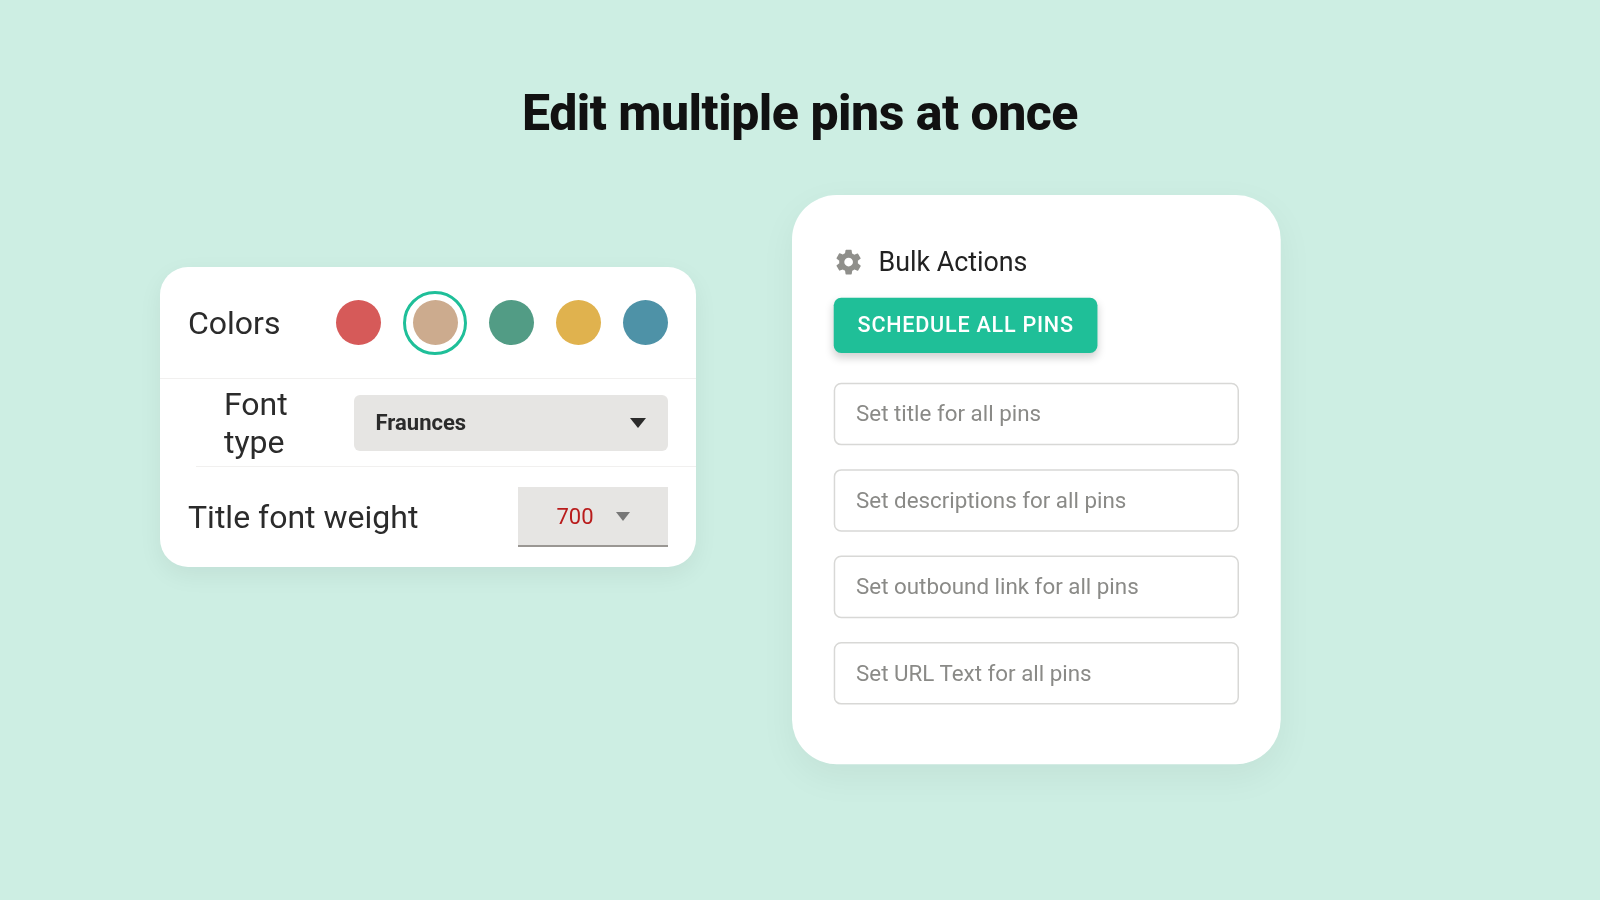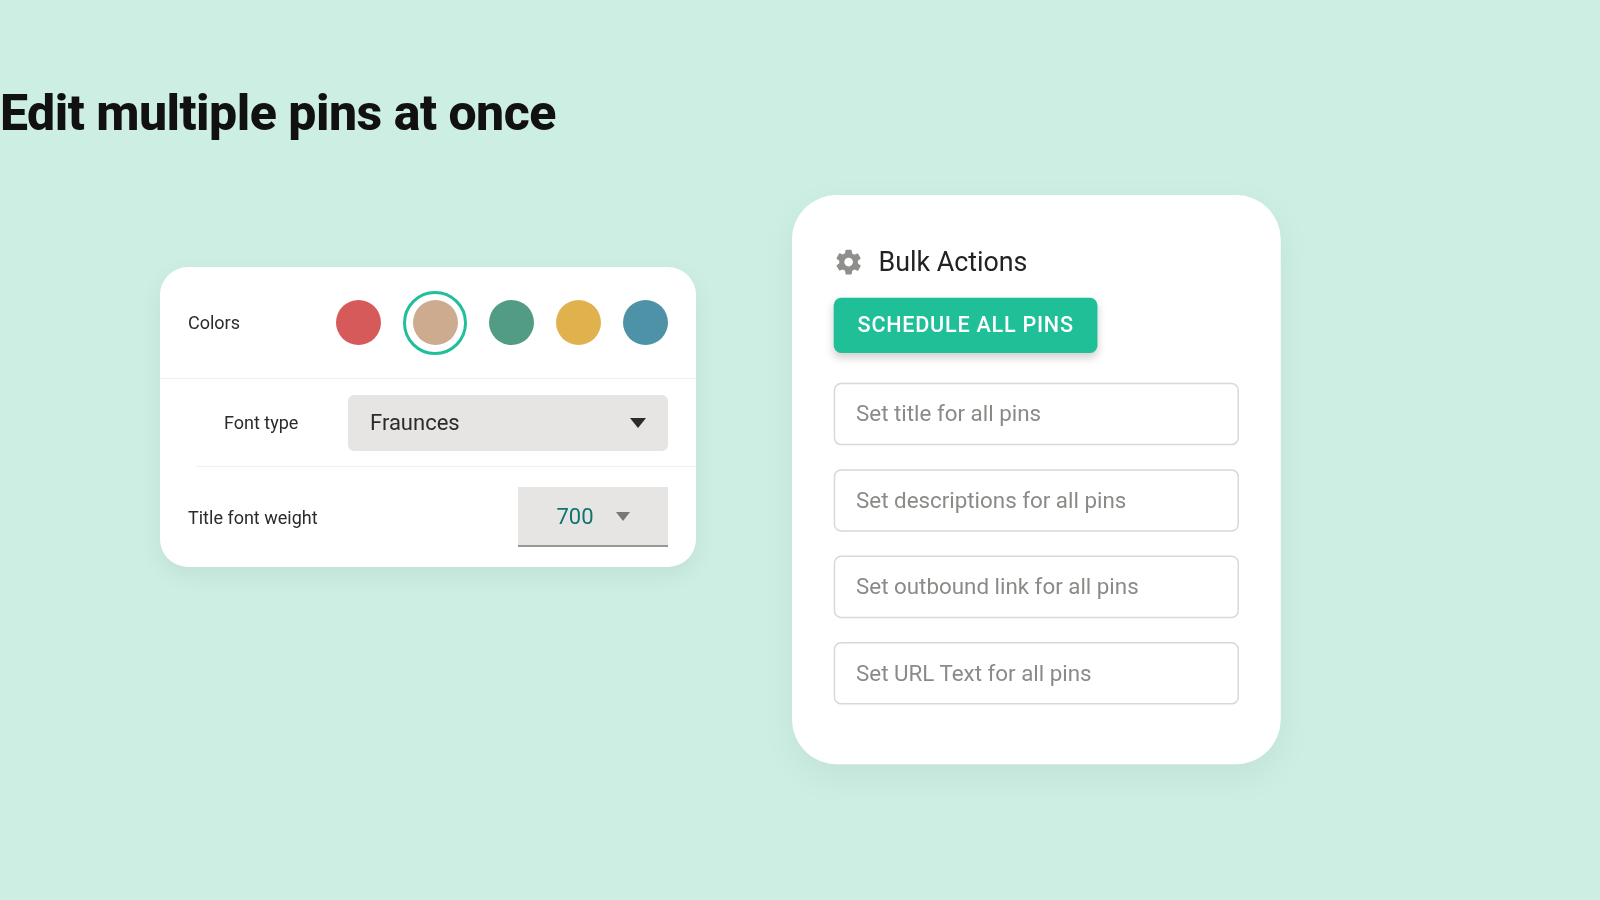--- a/index.html
+++ b/index.html
@@ -9,21 +9,21 @@
     background: #cdeee3;
     font-family: -apple-system, BlinkMacSystemFont, "Segoe UI", Roboto, Helvetica, Arial, sans-serif;
     position: relative;
     overflow: hidden;
   }
   .headline {
     position: absolute;
     top: 84px;
     left: 0;
     width: 100%;
-    text-align: left;
+    text-align: center;
     font-size: 50px;
     font-weight: 800;
     color: #111;
     letter-spacing: -0.5px;
   }
 
   
   .style-card {
     position: absolute;
     left: 160px;
@@ -35,60 +35,60 @@
     overflow: hidden;
   }
   .row {
     display: flex;
     align-items: center;
     padding: 0 28px;
     border-bottom: 1px solid #f1f0ef;
   }
   .row:last-child { border-bottom: none; }
   .row-label {
-    font-size: 18px;
+    font-size: 32px;
     color: #2b2b2b;
     font-weight: 400;
   }
   .row-colors { height: 112px; justify-content: space-between; }
   .swatches { display: flex; gap: 22px; align-items: center; }
   .swatch {
     width: 45px; height: 45px; border-radius: 50%;
   }
   .swatch-ring {
     width: 64px; height: 64px; border-radius: 50%;
     border: 3px solid #1fbf99;
     display: flex; align-items: center; justify-content: center;
   }
   .row-font { height: 88px; justify-content: space-between; margin-left: 36px; }
   .select-wide {
     width: 320px; height: 56px;
     background: #e6e5e3;
     border-radius: 6px;
     display: flex; align-items: center; justify-content: space-between;
     padding: 0 22px;
-    font-size: 22px; color: #2b2b2b;
+    font-size: 22px; color: #2b2b2b; font-weight: bold;
   }
   .caret { width: 0; height: 0; border-left: 8px solid transparent; border-right: 8px solid transparent; border-top: 10px solid #2b2b2b; }
   .row-size { height: 80px; justify-content: space-between; }
   .stepper { display: flex; gap: 14px; align-items: center; padding-right: 4px; }
   .circ-btn {
     width: 40px; height: 40px; border-radius: 50%;
     background: #1fbf99;
     display: flex; align-items: center; justify-content: center;
   }
   .circ-btn svg { display: block; }
   .row-weight { height: 100px; justify-content: space-between; }
   .select-narrow {
     width: 150px; height: 60px;
     background: #e6e5e3;
     border-bottom: 2px solid #9a9793;
     display: flex; align-items: center; justify-content: center;
     gap: 22px;
-    font-size: 22px; color: #0f766e;
+    font-size: 22px; color: #b91c1c;
   }
   .caret-grey { width: 0; height: 0; border-left: 7px solid transparent; border-right: 7px solid transparent; border-top: 9px solid #777; }
 
   
   .bulk-card {
     position: absolute;
     left: 792px;
     top: 195px;
     width: 328px;
     background: #fff;

